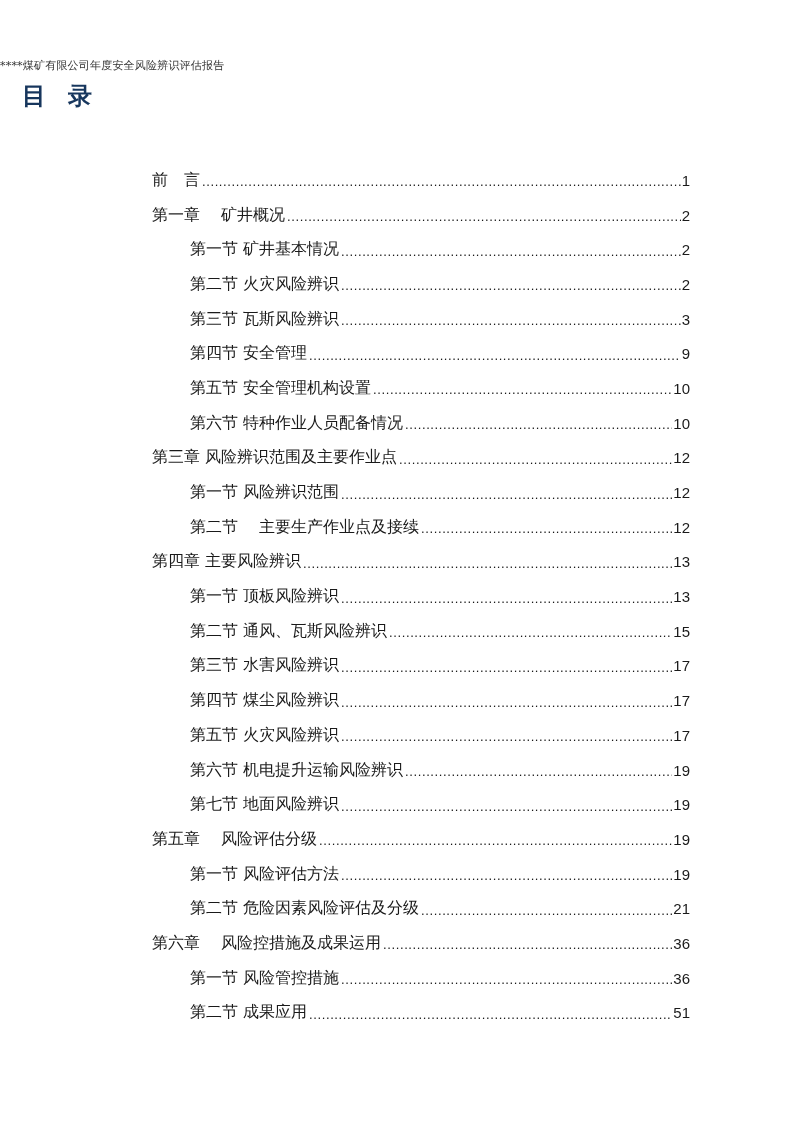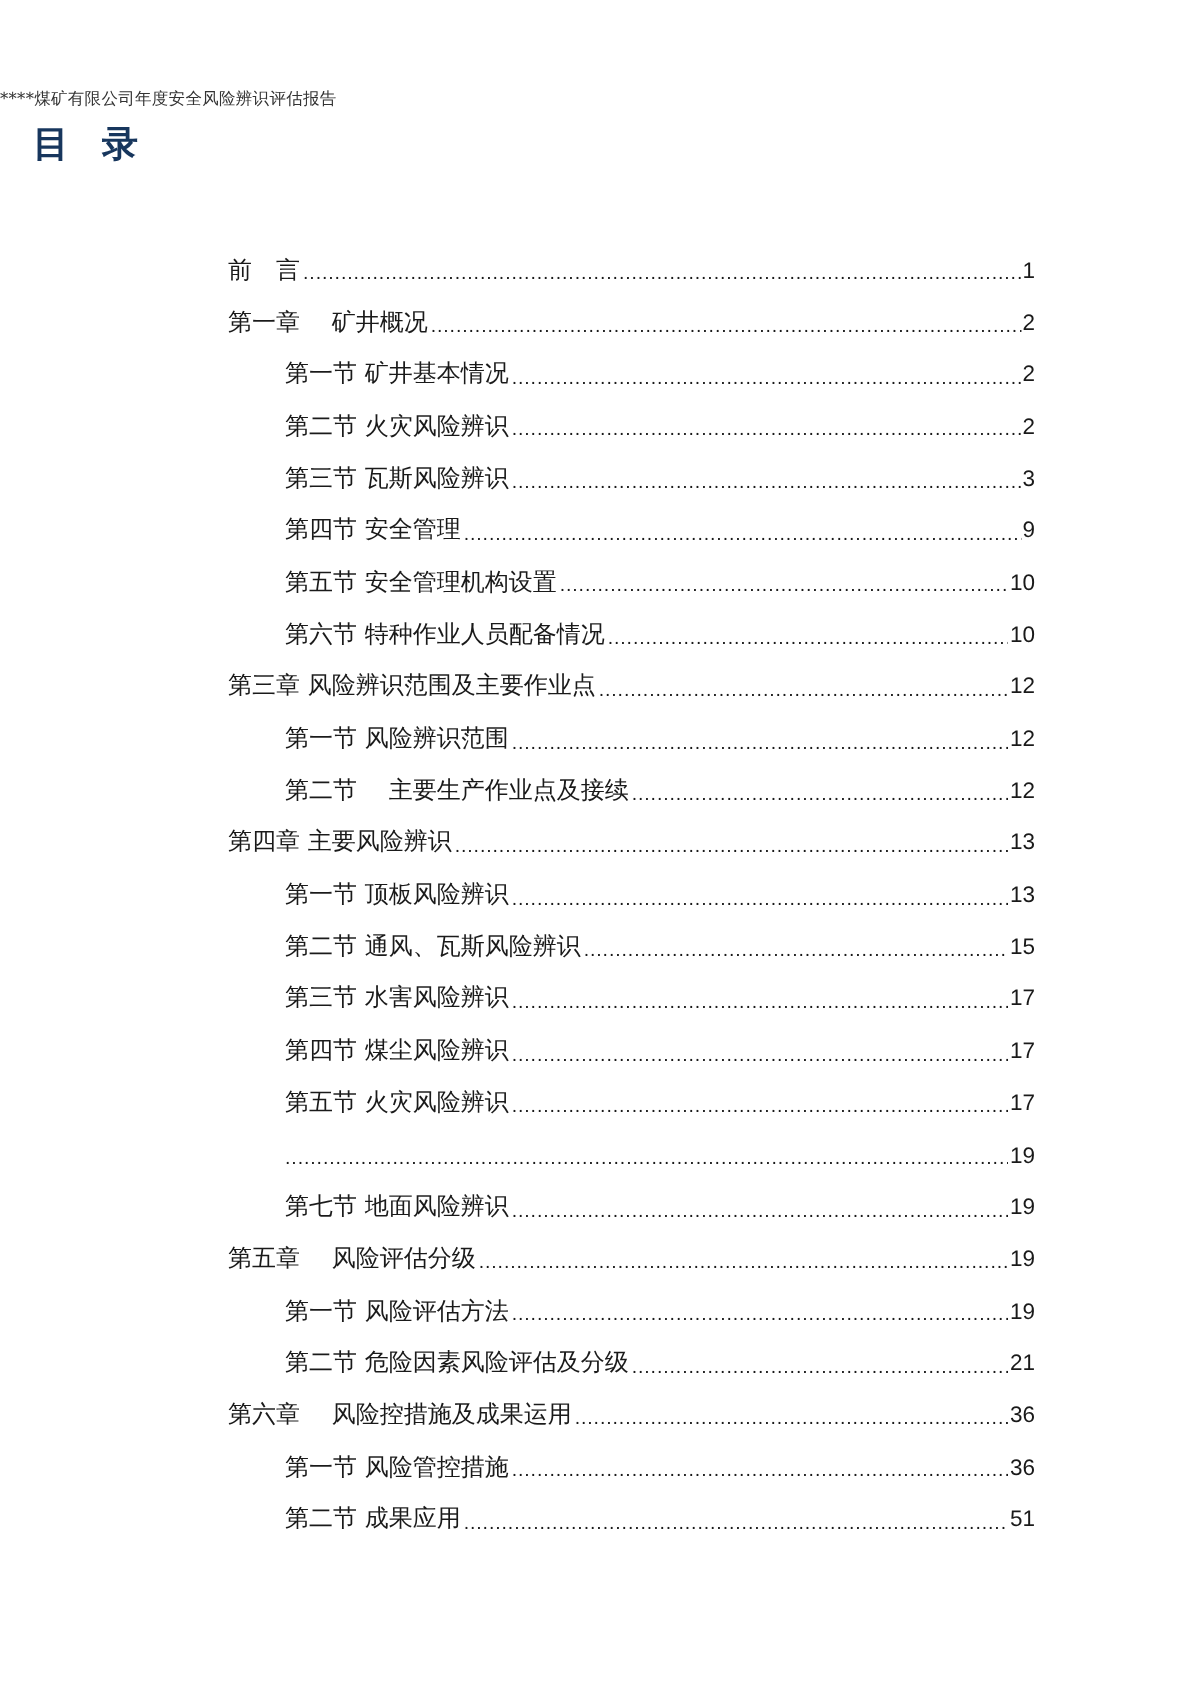--- a/index.html
+++ b/index.html
@@ -172,20 +172,21 @@
     <span class="toc-label">第四节  煤尘风险辨识</span>
     <span class="toc-leader"></span>
     <span class="toc-page">17</span>
   </div>
   <div class="toc-row section">
     <span class="toc-label">第五节  火灾风险辨识</span>
     <span class="toc-leader"></span>
     <span class="toc-page">17</span>
   </div>
   <div class="toc-row section">
+    <span class="toc-label">第六节  机电提升运输风险辨识</span>
     <span class="toc-leader"></span>
     <span class="toc-page">19</span>
   </div>
   <div class="toc-row section">
     <span class="toc-label">第七节  地面风险辨识</span>
     <span class="toc-leader"></span>
     <span class="toc-page">19</span>
   </div>
   <div class="toc-row chapter">
     <span class="toc-label">第五章　 风险评估分级</span>

